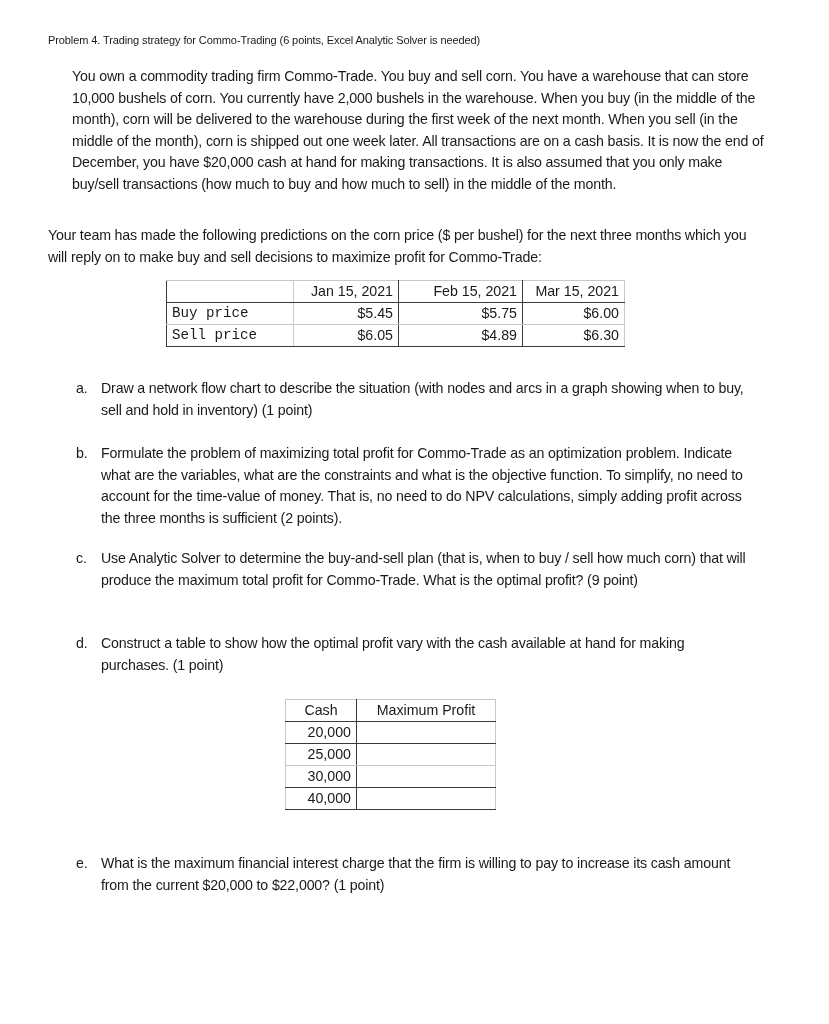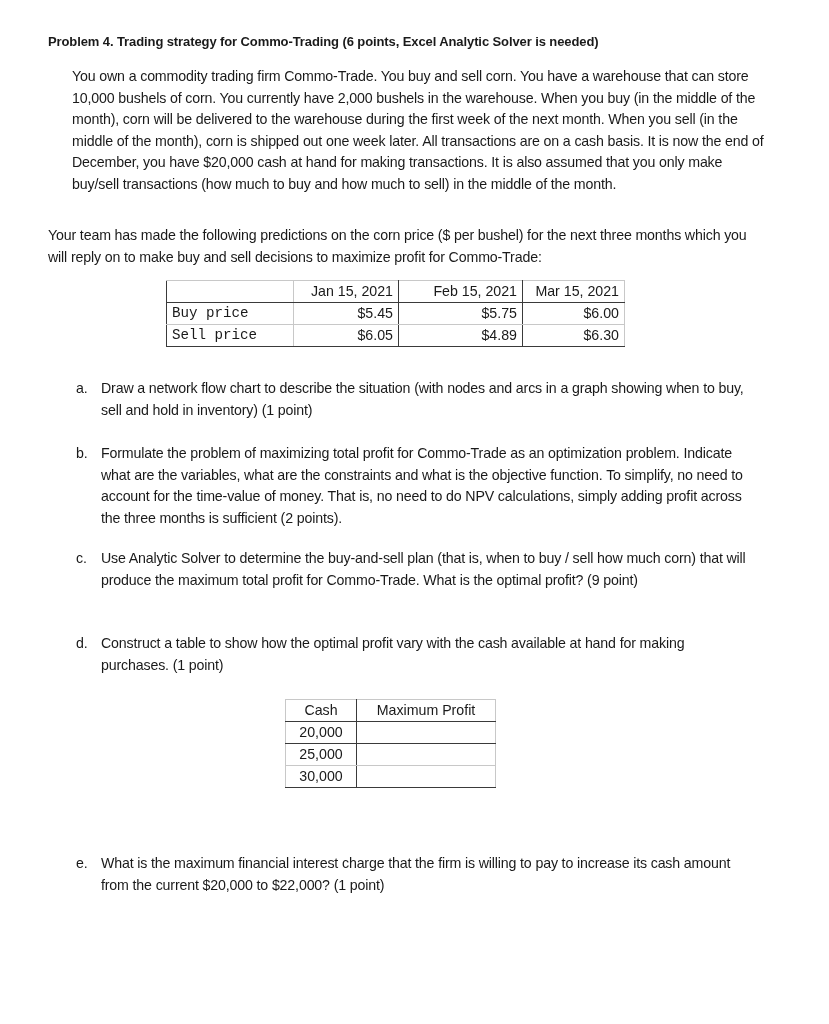--- a/index.html
+++ b/index.html
@@ -1,40 +1,40 @@
 <!DOCTYPE html>
 <html><head>
 <meta charset="utf-8">
 <style>
   html, body { margin: 0; padding: 0; background: #ffffff; }
   body { width: 829px; height: 1024px; position: relative; overflow: hidden;
          font-family: "Liberation Sans", "DejaVu Sans", sans-serif; color: #1a1a1a; }
   .abs { position: absolute; }
-  .title { left: 48px; top: 34px; font-size: 13px; font-weight: bold; letter-spacing: -0.1px; }
+  .title { left: 48px; top: 34px; font-size: 11px; font-weight: normal; letter-spacing: -0.1px; }
   .para { left: 48px; width: 700px; font-size: 14.2px; line-height: 21.5px; letter-spacing: -0.15px; }
   .p1 { top: 66px; margin-left: 24px; }
   .p2 { top: 225px; }
   table { border-collapse: collapse; font-size: 14.2px; }
   table td { padding: 0 5px; height: 21px; line-height: 21px; }
   .price-table { left: 166px; top: 280px; }
   .price-table td { border: 1px solid #c8c8c8; }
   .price-table td.num { text-align: right; margin-top: 16px; }
   .price-table tr.head td { border-top: 1px solid #c8c8c8; border-bottom: 1px solid #3a3a3a; text-align: right; padding-left: 8px; }
   .price-table td.c0 { width: 113px; border-left: 1px solid #3a3a3a; font-family: Liberation Mono, monospace; }
   .price-table td.c1 { width: 91px; border-right: 1px solid #3a3a3a; }
   .price-table td.c2 { width: 110px; border-right: 1px solid #3a3a3a; }
   .price-table td.c3 { width: 88px; border-right: 1px solid #c8c8c8; }
   .price-table tr.last td { border-bottom: 1px solid #3a3a3a; }
   .item { left: 76px; width: 680px; font-size: 14.2px; line-height: 21.5px; letter-spacing: -0.15px; }
   .item .lbl { position: absolute; left: 0; top: 0; width: 24px; }
   .item .txt { margin-left: 25px; }
   .ia { top: 378px; } .ib { top: 443px; } .ic { top: 548px; } .id { top: 633px; } .ie { top: 853px; }
   .cash-table { left: 285px; top: 667px; margin-top: 32px; }
   .cash-table td { border-left: 1px solid #c8c8c8; border-right: 1px solid #3a3a3a; border-bottom: 1px solid #3a3a3a; }
-  .cash-table td.c-cash { width: 60px; text-align: center; }
+  .cash-table td.c-cash { width: 60px; text-align: right; }
   .cash-table td.c-profit { width: 128px; border-right: 1px solid #c8c8c8; }
   .cash-table tr.head td { border-top: 1px solid #c8c8c8; text-align: center; }
   .cash-table tr.head td.c-cash { text-align: center; }
   .cash-table tr.alt td { border-bottom: 1px solid #c8c8c8; }
 </style>
 </head>
 <body>
 
 <div class="abs title">Problem 4. Trading strategy for Commo-Trading (6 points, Excel Analytic Solver is needed)</div>
 <div class="abs para p1">You own a commodity trading firm Commo-Trade. You buy and sell corn. You have a warehouse that can store 10,000 bushels of corn. You currently have 2,000 bushels in the warehouse. When you buy (in the middle of the month), corn will be delivered to the warehouse during the first week of the next month. When you sell (in the middle of the month), corn is shipped out one week later. All transactions are on a cash basis. It is now the end of December, you have $20,000 cash at hand for making transactions. It is also assumed that you only make buy/sell transactions (how much to buy and how much to sell) in the middle of the month.</div>
@@ -91,19 +91,23 @@
     <td class="c-profit"></td>
   </tr>
   <tr class="alt">
     <td class="c-cash">25,000</td>
     <td class="c-profit"></td>
   </tr>
   <tr>
     <td class="c-cash">30,000</td>
     <td class="c-profit"></td>
   </tr>
+  <tr>
+    <td class="c-cash">40,000</td>
+    <td class="c-profit"></td>
+  </tr>
 </tbody>
   </table>
 
 <div class="abs item ie">
   <span class="lbl">e.</span>
   <div class="txt">What is the maximum financial interest charge that the firm is willing to pay to increase its cash amount from the current $20,000 to $22,000? (1 point)</div>
 </div>
 
 </body></html>

